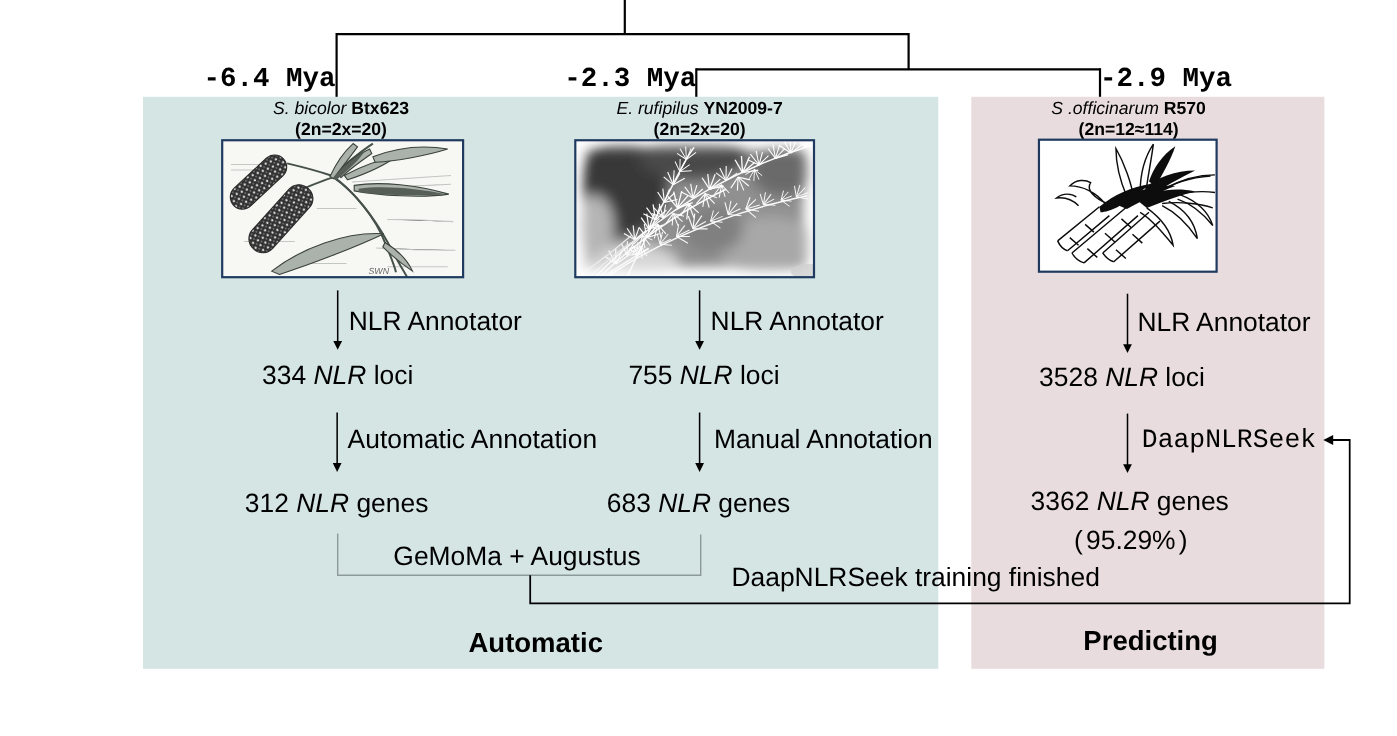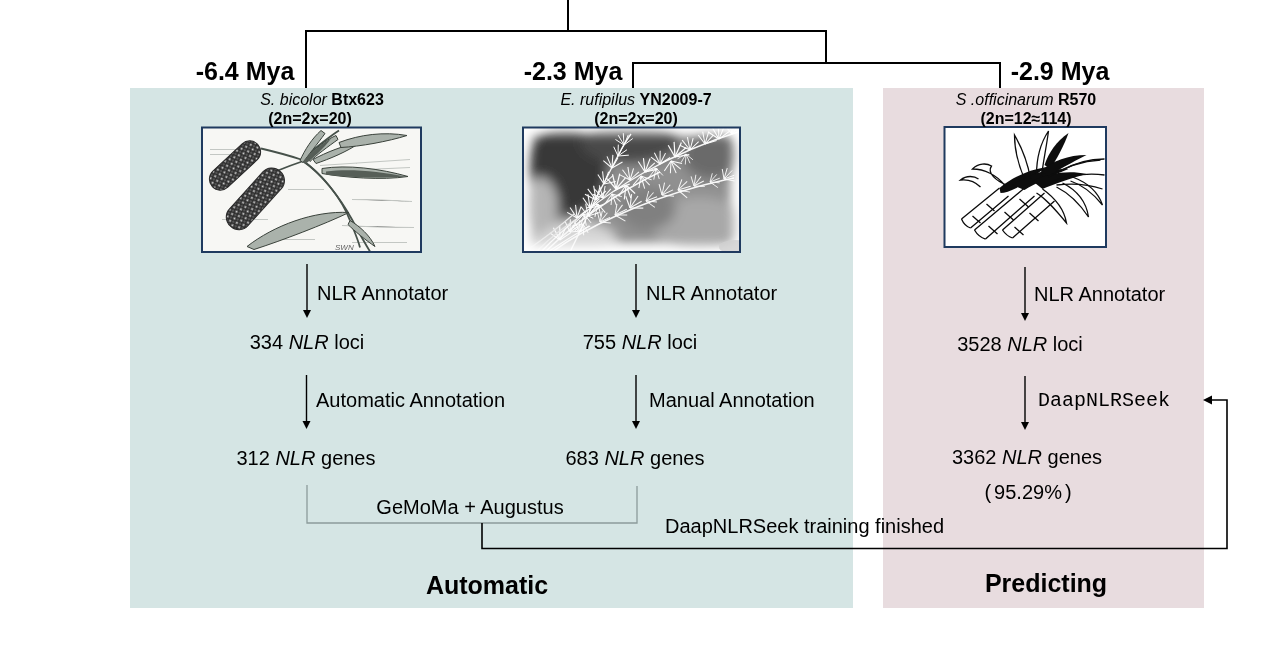--- a/index.html
+++ b/index.html
@@ -1,23 +1,23 @@
 <!DOCTYPE html>
 <html><head>
 <meta charset="utf-8">
 <style>
   html,body{margin:0;padding:0;background:#ffffff;}
   #page{position:relative;width:1270px;height:669px;background:#ffffff;overflow:hidden;
         font-family:"Liberation Sans",sans-serif;color:#000;}
   .panel{position:absolute;}
   .t{position:absolute;white-space:nowrap;}
   .c{transform:translateX(-50%);}
-  .f24{font-size:20px;line-height:28px;}
+  .f24{font-size:24px;line-height:28px;}
   .f16{font-size:16px;line-height:19px;}
-  .mya{font-size:25px;line-height:29px;font-weight:bold;}
+  .mya{font-size:25px;line-height:29px;font-weight:bold;font-family:Liberation Mono, monospace;}
   .big{font-size:25px;line-height:29px;font-weight:bold;}
   svg{position:absolute;left:0;top:0;}
 </style>
 </head>
 <body>
 <div id="page">
   <div class="panel" style="left:130px;top:88px;width:723px;height:520px;background:#d5e5e4;"></div>
   <div class="panel" style="left:883px;top:88px;width:321px;height:520px;background:#e8dcdf;"></div>
 
   <svg width="1270" height="669" viewBox="0 0 1270 669">
@@ -245,21 +245,21 @@
         <path d="M128,50 C144,56 154,66 158,78 C150,68 138,58 126,54"></path>
       </g>
     </g>
     <rect x="944.5" y="127" width="161.5" height="120" fill="none" stroke="#1f3a5f" stroke-width="2"></rect>
   </svg>
 
   <div class="t mya c" style="left:245px;top:57px;">-6.4 Mya</div>
   <div class="t mya c" style="left:573px;top:57px;">-2.3 Mya</div>
   <div class="t mya c" style="left:1060px;top:57px;">-2.9 Mya</div>
 
-  <div class="t f16 c" style="left:322px;top:90px;"><i>S. bicolor</i> <b>Btx623</b></div>
+  <div class="t f16 c" style="left:310px;top:90px;"><i>S. bicolor</i> <b>Btx623</b></div>
   <div class="t f16 c" style="left:310px;top:109px;"><b>(2n=2x=20)</b></div>
   <div class="t f16 c" style="left:636px;top:90px;"><i>E. rufipilus</i> <b>YN2009-7</b></div>
   <div class="t f16 c" style="left:636px;top:109px;"><b>(2n=2x=20)</b></div>
   <div class="t f16 c" style="left:1026px;top:90px;"><i>S .officinarum</i> <b>R570</b></div>
   <div class="t f16 c" style="left:1026px;top:109px;"><b>(2n=12≈114)</b></div>
 
   <div class="t f24" style="left:317px;top:279px;">NLR Annotator</div>
   <div class="t f24" style="left:646px;top:279px;">NLR Annotator</div>
   <div class="t f24" style="left:1034px;top:280px;">NLR Annotator</div>
 

